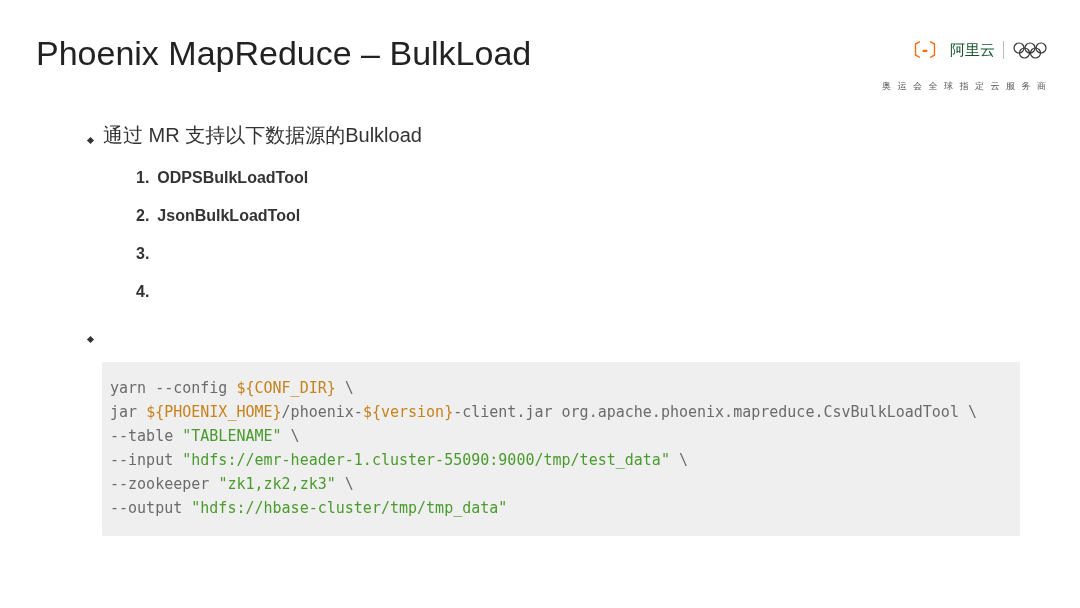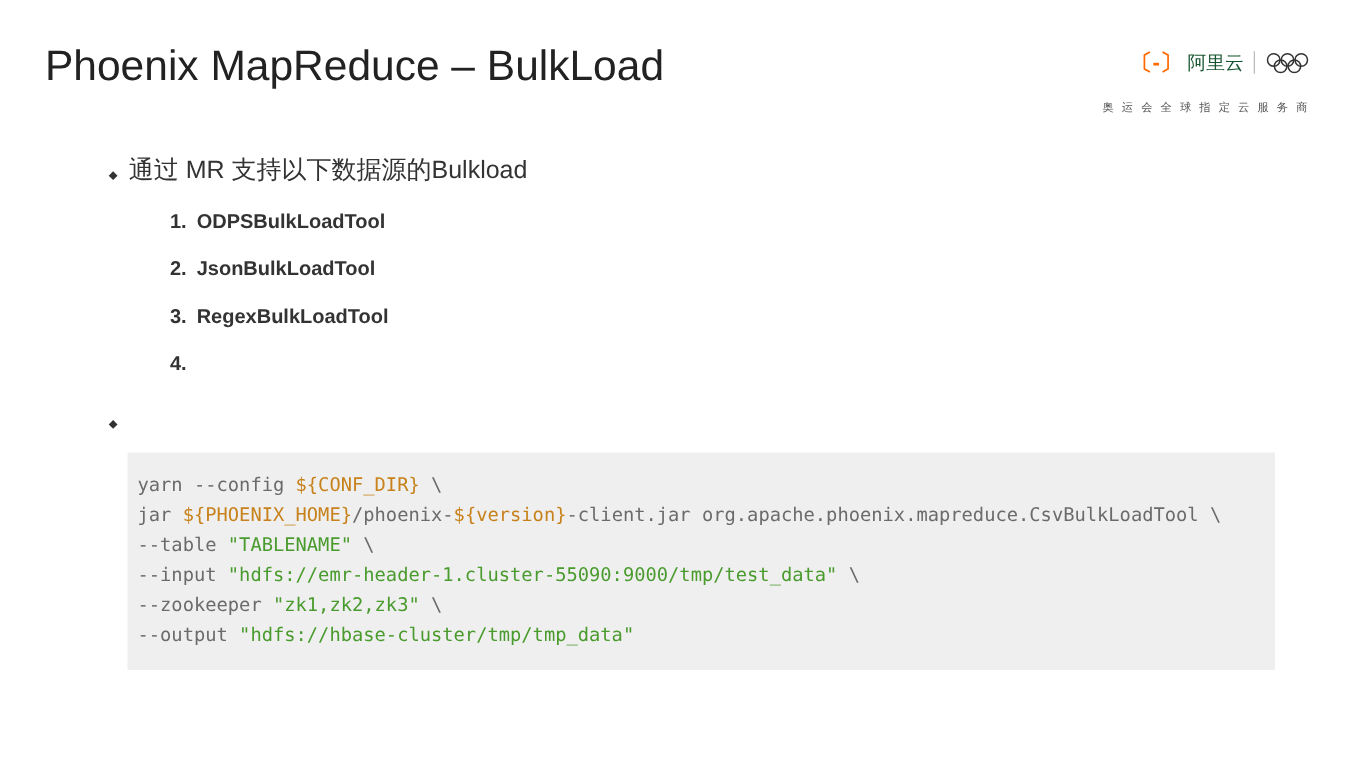--- a/index.html
+++ b/index.html
@@ -149,21 +149,20 @@
     <div class="tool-item">
       <span>1.</span>
       <span>ODPSBulkLoadTool</span>
     </div>
     <div class="tool-item">
       <span>2.</span>
       <span>JsonBulkLoadTool</span>
     </div>
     <div class="tool-item">
       <span>3.</span>
-      <span>RegexBulkLoadTool</span>
     </div>
     <div class="tool-item">
       <span>4.</span>
     </div>
   </div>
 
   <div class="bullet">
     <div class="bullet-dot2"></div>
   </div>
 

